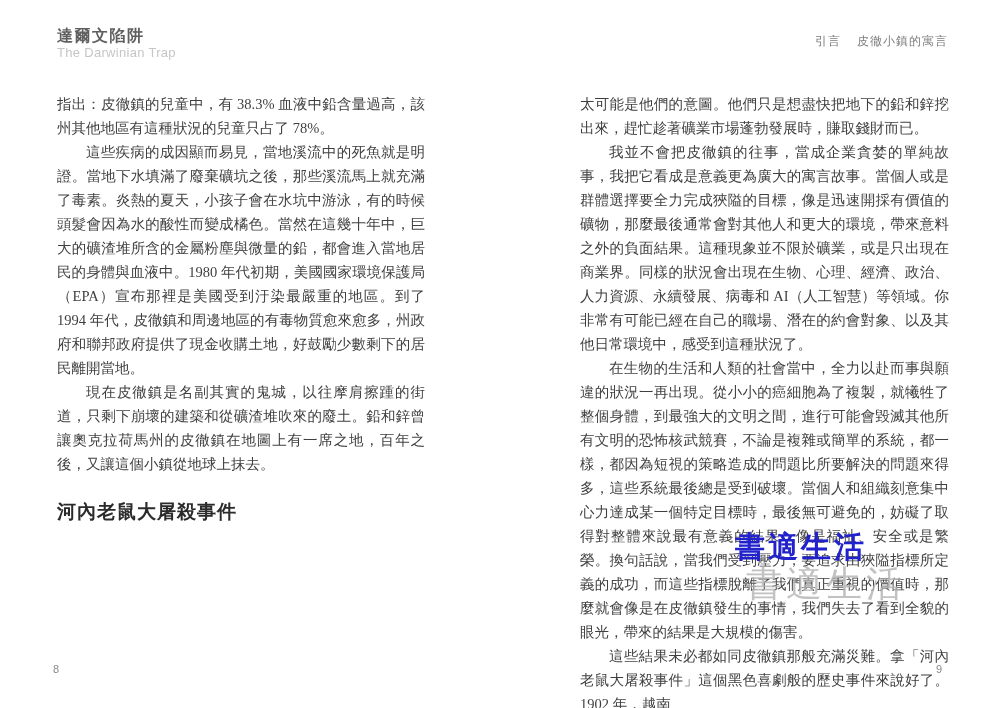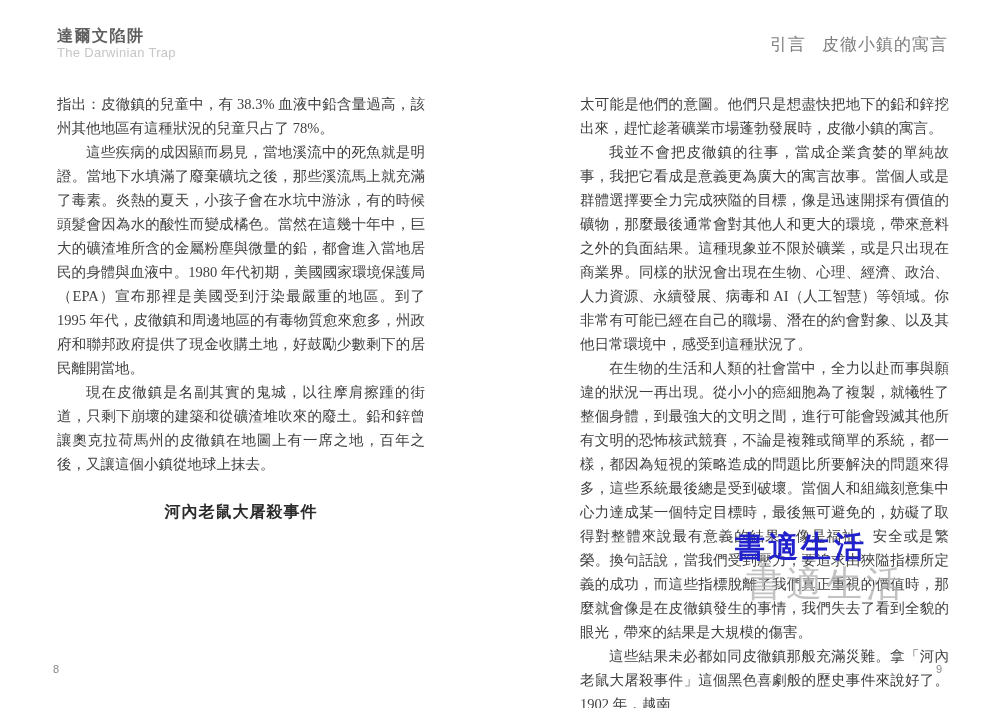--- a/index.html
+++ b/index.html
@@ -15,37 +15,37 @@
     font-family:"Liberation Sans","DejaVu Sans",sans-serif;
     font-size:16px;font-weight:bold;color:#5f5f5f;letter-spacing:1.5px;
   }
   .title-en{
     font-family:"Liberation Sans","DejaVu Sans",sans-serif;
     font-size:13px;color:#c6c6c6;letter-spacing:.3px;margin-top:1px;
   }
   .running-head{
     position:absolute;right:52px;top:33px;
     font-family:"Liberation Sans","DejaVu Sans",sans-serif;
-    font-size:17px;color:#7d7d7d;letter-spacing:1px;white-space:nowrap;
+    font-size:12px;color:#7d7d7d;letter-spacing:1px;white-space:nowrap;
   }
   .running-head .section{margin-left:16px;}
   
   .col{
     position:absolute;top:92px;width:368px;
     font-size:14.5px;line-height:24px;text-align:justify;
     text-justify:inter-ideograph;
   }
   #col-left{left:57px;}
   #col-right{left:580px;width:369px;}
   .col p{margin:0;}
   .col p.indent{text-indent:2em;}
   .section-heading{
     font-family:"Liberation Sans","DejaVu Sans",sans-serif;
-    font-size:16px;font-weight:bold;color:#2b2b2b;
-    margin:23px 0 24px;line-height:26px;text-align:center;letter-spacing:1px;
+    font-size:19px;font-weight:bold;color:#2b2b2b;
+    margin:23px 0 24px;line-height:26px;text-align:left;letter-spacing:1px;
   }
   
   .folio{
     position:absolute;top:663px;
     font-family:"Liberation Sans","DejaVu Sans",sans-serif;
     font-size:11px;color:#8a8a8a;
   }
   #folio-left{left:53px;}
   #folio-right{right:58px;}
   
@@ -66,27 +66,27 @@
   <div class="title-zh">達爾文陷阱</div>
   <div class="title-en">The Darwinian Trap</div>
 </div>
 
 <div class="running-head">
   <span>引言</span><span class="section">皮徹小鎮的寓言</span>
 </div>
 
 <div class="col" id="col-left">
   <p>指出：皮徹鎮的兒童中，有 38.3% 血液中鉛含量過高，該州其他地區有這種狀況的兒童只占了 78%。</p>
-  <p class="indent">這些疾病的成因顯而易見，當地溪流中的死魚就是明證。當地下水填滿了廢棄礦坑之後，那些溪流馬上就充滿了毒素。炎熱的夏天，小孩子會在水坑中游泳，有的時候頭髮會因為水的酸性而變成橘色。當然在這幾十年中，巨大的礦渣堆所含的金屬粉塵與微量的鉛，都會進入當地居民的身體與血液中。1980 年代初期，美國國家環境保護局（EPA）宣布那裡是美國受到汙染最嚴重的地區。到了 1995 年代，皮徹鎮和周邊地區的有毒物質愈來愈多，州政府和聯邦政府提供了現金收購土地，好鼓勵少數剩下的居民離開當地。</p>
+  <p class="indent">這些疾病的成因顯而易見，當地溪流中的死魚就是明證。當地下水填滿了廢棄礦坑之後，那些溪流馬上就充滿了毒素。炎熱的夏天，小孩子會在水坑中游泳，有的時候頭髮會因為水的酸性而變成橘色。當然在這幾十年中，巨大的礦渣堆所含的金屬粉塵與微量的鉛，都會進入當地居民的身體與血液中。1980 年代初期，美國國家環境保護局（EPA）宣布那裡是美國受到汙染最嚴重的地區。到了 1994 年代，皮徹鎮和周邊地區的有毒物質愈來愈多，州政府和聯邦政府提供了現金收購土地，好鼓勵少數剩下的居民離開當地。</p>
   <p class="indent">現在皮徹鎮是名副其實的鬼城，以往摩肩擦踵的街道，只剩下崩壞的建築和從礦渣堆吹來的廢土。鉛和鋅曾讓奧克拉荷馬州的皮徹鎮在地圖上有一席之地，百年之後，又讓這個小鎮從地球上抹去。</p>
   <h2 class="section-heading">河內老鼠大屠殺事件</h2>
 </div>
 
 <div class="col" id="col-right">
-  <p>太可能是他們的意圖。他們只是想盡快把地下的鉛和鋅挖出來，趕忙趁著礦業市場蓬勃發展時，皮徹小鎮的寓言。</p>
+  <p>太可能是他們的意圖。他們只是想盡快把地下的鉛和鋅挖出來，趕忙趁著礦業市場蓬勃發展時，賺取錢財而已。</p>
   <p class="indent">我並不會把皮徹鎮的往事，當成企業貪婪的單純故事，我把它看成是意義更為廣大的寓言故事。當個人或是群體選擇要全力完成狹隘的目標，像是迅速開採有價值的礦物，那麼最後通常會對其他人和更大的環境，帶來意料之外的負面結果。這種現象並不限於礦業，或是只出現在商業界。同樣的狀況會出現在生物、心理、經濟、政治、人力資源、永續發展、病毒和 AI（人工智慧）等領域。你非常有可能已經在自己的職場、潛在的約會對象、以及其他日常環境中，感受到這種狀況了。</p>
   <p class="indent">在生物的生活和人類的社會當中，全力以赴而事與願違的狀況一再出現。從小小的癌細胞為了複製，就犧牲了整個身體，到最強大的文明之間，進行可能會毀滅其他所有文明的恐怖核武競賽，不論是複雜或簡單的系統，都一樣，都因為短視的策略造成的問題比所要解決的問題來得多，這些系統最後總是受到破壞。當個人和組織刻意集中心力達成某一個特定目標時，最後無可避免的，妨礙了取得對整體來說最有意義的結果，像是福祉、安全或是繁榮。換句話說，當我們受到壓力，要追求由狹隘指標所定義的成功，而這些指標脫離了我們真正重視的價值時，那麼就會像是在皮徹鎮發生的事情，我們失去了看到全貌的眼光，帶來的結果是大規模的傷害。</p>
   <p class="indent">這些結果未必都如同皮徹鎮那般充滿災難。拿「河內老鼠大屠殺事件」這個黑色喜劇般的歷史事件來說好了。1902 年，越南</p>
 </div>
 
 <div class="wm" id="wm-blue">書適生活</div>
 <div class="wm" id="wm-gray">書適生活</div>
 
 <div class="folio" id="folio-left">8</div>
 <div class="folio" id="folio-right">9</div>

